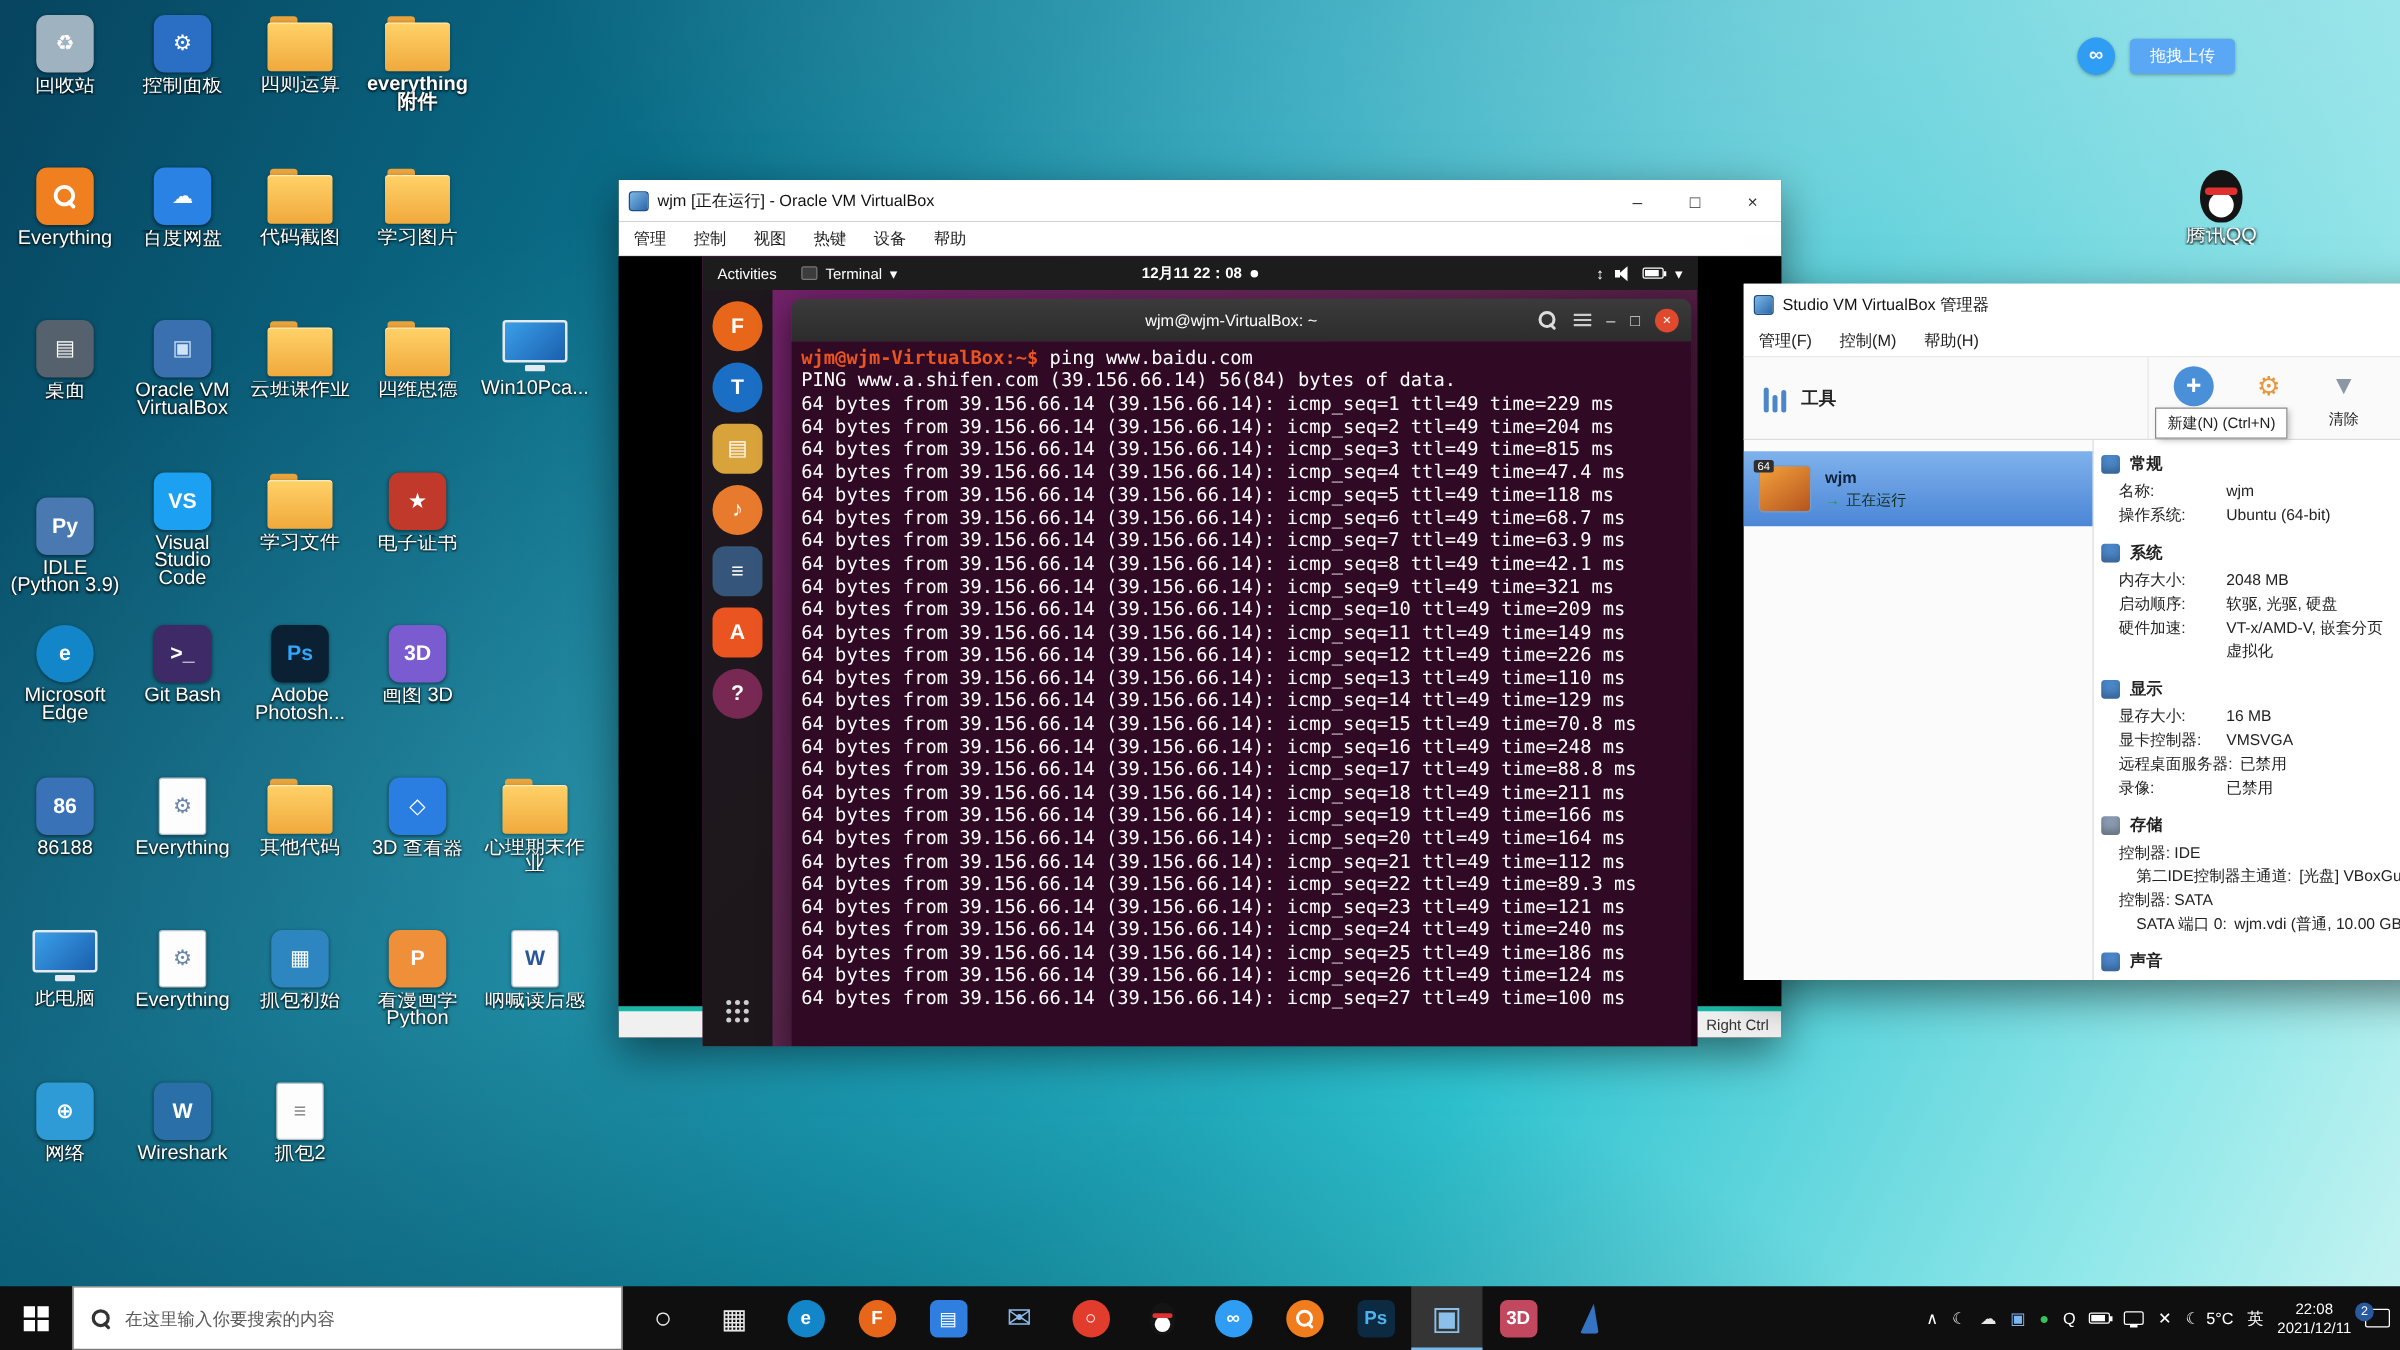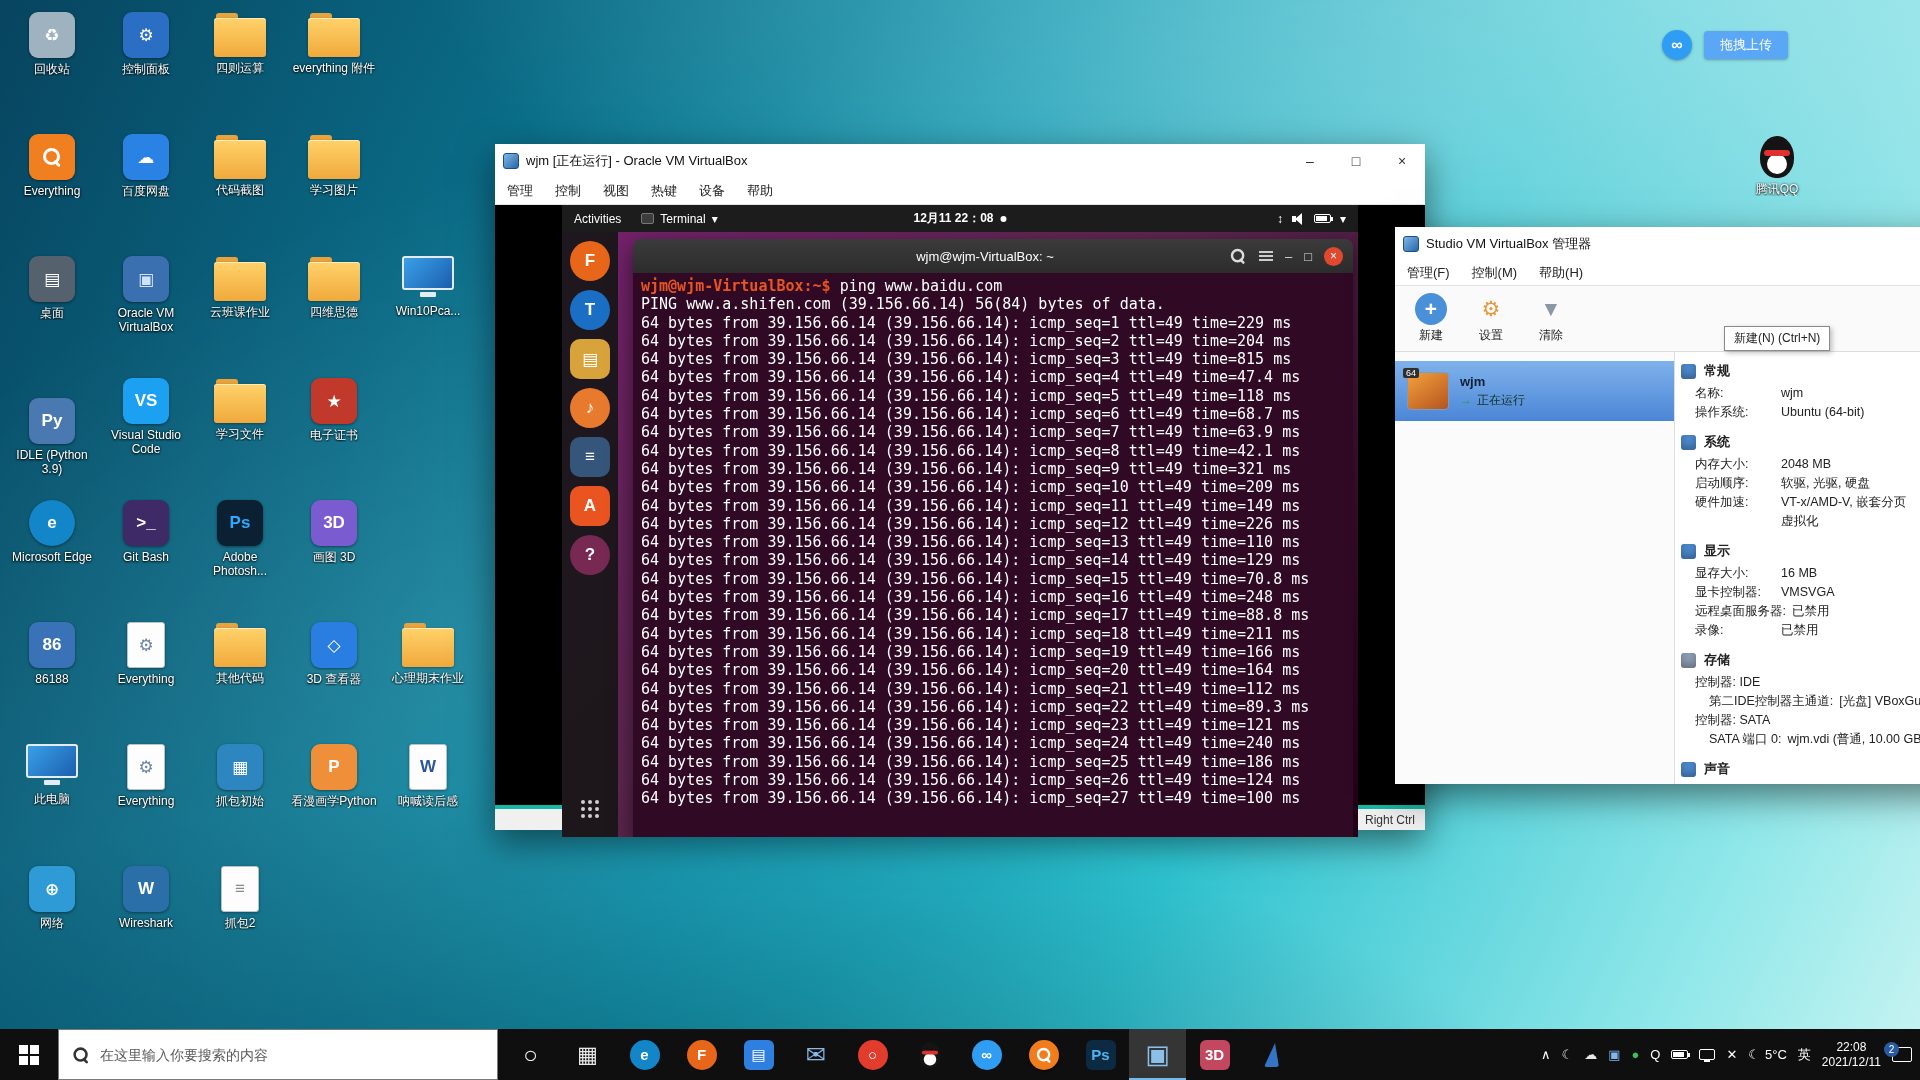--- a/index.html
+++ b/index.html
@@ -22,21 +22,21 @@
   .tile{width:46px;height:46px;margin:0 auto;border-radius:9px;display:flex;align-items:center;justify-content:center;
         font-weight:bold;font-size:17px;color:#fff;box-shadow:0 1px 3px rgba(0,0,0,.45)}
   .tile.circle{border-radius:50%}
   .fold{position:relative;width:52px;height:44px;margin:1px auto}
   .fold-tab{position:absolute;left:2px;top:0;width:22px;height:9px;background:#e8a33c;border-radius:3px 3px 0 0}
   .fold-body{position:absolute;left:0;top:5px;right:0;bottom:0;background:linear-gradient(180deg,#ffd269,#f0a93c);border-radius:3px;box-shadow:inset 0 1px 0 rgba(255,255,255,.55),0 1px 3px rgba(0,0,0,.35)}
   .doc{width:38px;height:46px;margin:0 auto;background:#fdfdfd;border:1px solid #b9c2cc;border-radius:3px;display:flex;align-items:center;justify-content:center;font-size:17px;font-weight:bold;box-shadow:0 1px 3px rgba(0,0,0,.35)}
   .mon{width:52px;height:44px;margin:0 auto}
   .mon-screen{width:52px;height:34px;background:linear-gradient(135deg,#3aa0e8,#1b5fae);border:2px solid #e4ebf2;border-radius:3px}
   .mon-stand{width:16px;height:5px;background:#e4ebf2;margin:2px auto 0;border-radius:1px}
-  .dlabel{margin-top:4px;font-size:12px;color:#fff;line-height:14px;max-height:42px;overflow:hidden;
+  .dlabel{margin-top:4px;font-size:16px;color:#fff;line-height:14px;max-height:42px;overflow:hidden;
           text-shadow:0 1px 2px rgba(0,0,0,.95),0 0 3px rgba(0,0,0,.7)}
   .mag{width:18px;height:18px;position:relative;color:#fff}
   .mag::before{content:"";position:absolute;left:0;top:0;width:11px;height:11px;border:3px solid currentColor;border-radius:50%}
   .mag::after{content:"";position:absolute;right:0;bottom:1px;width:8px;height:3px;background:currentColor;transform:rotate(45deg);border-radius:2px}
 
   
   #upload-widget{position:absolute;left:1662px;top:30px;display:flex;align-items:center;gap:12px;z-index:2}
   .cloud-knot{width:30px;height:30px;border-radius:50%;background:#2f9df4;color:#fff;display:flex;align-items:center;justify-content:center;font-weight:bold;font-size:16px;box-shadow:0 1px 3px rgba(0,0,0,.3)}
   .upload-btn{background:#5aa7f5;color:#fff;font-size:13px;padding:5px 16px;border-radius:4px;box-shadow:0 1px 3px rgba(0,0,0,.3)}
   #qq-shortcut{position:absolute;left:1735px;top:136px;width:84px;text-align:center;z-index:2;cursor:pointer}
@@ -298,21 +298,21 @@
         <span style="color: rgb(255, 255, 255);">▦</span>
       </div>
       <div class="dlabel">抓包初始</div>
     </div>
     <div class="dicon" style="left: 196px; top: 866px;">
       <div class="doc">
         <span style="color: rgb(138, 138, 138);">≡</span>
       </div>
       <div class="dlabel">抓包2</div>
     </div>
-    <div class="dicon" style="left: 290px; top: 12px;">
+    <div class="dicon" style="left: 290px; top: 12px; font-weight: bold;">
       <div class="fold">
         <div class="fold-tab"></div>
         <div class="fold-body"></div>
       </div>
       <div class="dlabel">everything 附件</div>
     </div>
     <div class="dicon" style="left: 290px; top: 134px;">
       <div class="fold">
         <div class="fold-tab"></div>
         <div class="fold-body"></div>
@@ -485,20 +485,28 @@
   <div class="win-titlebar">
     <span class="app-cube"></span>
     <span>Studio VM VirtualBox 管理器</span>
   </div>
   <div id="mgr-menubar" class="menubar">
       <div class="menu-item">管理(F)</div>
       <div class="menu-item">控制(M)</div>
       <div class="menu-item">帮助(H)</div>
     </div>
   <div class="mgr-toolbar">
+    <div class="mgr-tools">
+      <span class="sliders">
+          <span></span>
+          <span></span>
+          <span></span>
+        </span>
+      <span>工具</span>
+    </div>
     <div id="mgr-actions" class="mgr-actions">
         <div class="action">
           <div class="action-icon" style="background: rgb(74, 144, 217); color: rgb(255, 255, 255);">+</div>
           <div>新建</div>
         </div>
         <div class="action">
           <div class="action-icon" style="background: transparent; color: rgb(232, 151, 61);">⚙</div>
           <div>设置</div>
         </div>
         <div class="action">

